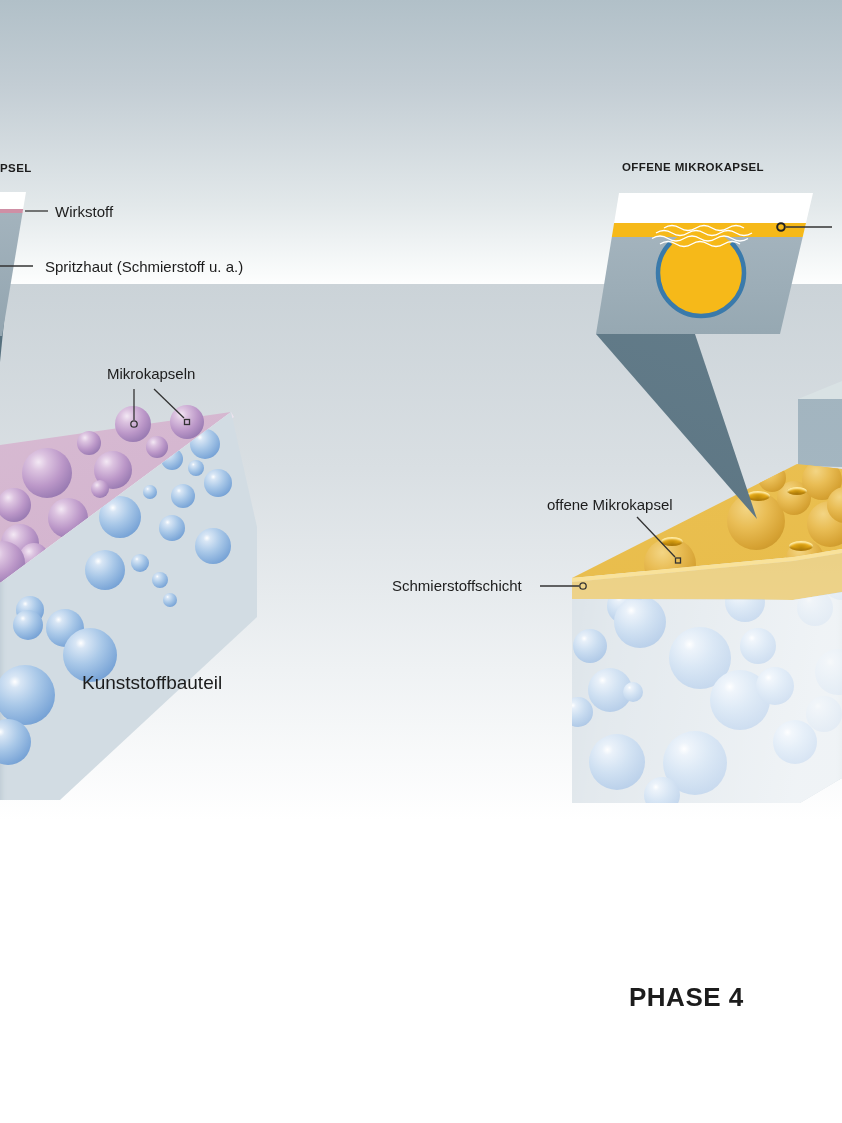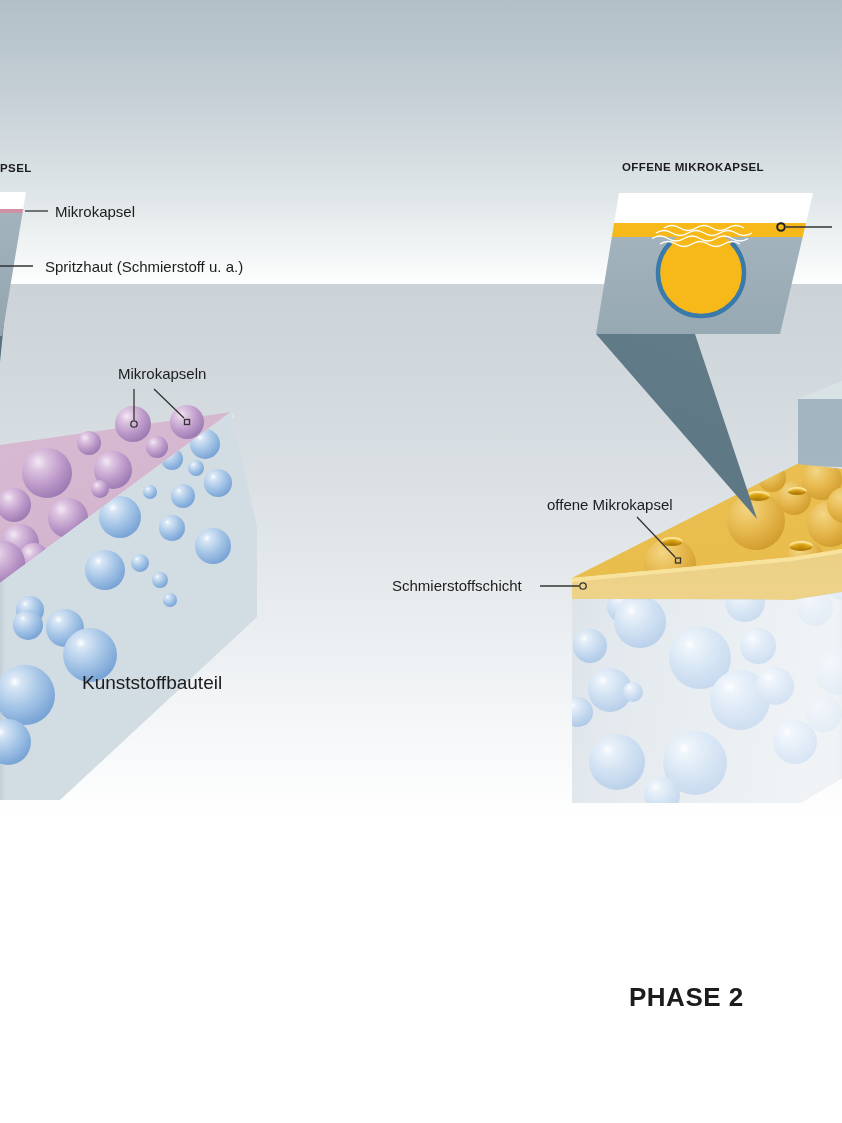--- a/index.html
+++ b/index.html
@@ -218,21 +218,21 @@
       <circle cx="134" cy="424" r="3.2"></circle>
       <rect x="184.5" y="419.5" width="5" height="5"></rect>
       <rect x="675.5" y="558" width="5" height="5"></rect>
       <circle cx="583" cy="586" r="3.2"></circle>
       <circle cx="781" cy="227" r="3.8" stroke-width="2" stroke="#222"></circle>
     </g>
   </svg>
 
   <div class="hdg" style="left:0;top:162px;">PSEL</div>
   <div class="hdg" style="left:622px;top:161px;">OFFENE MIKROKAPSEL</div>
-  <div class="lbl" style="left:55px;top:204px;">Mikrokapsel</div>
+  <div class="lbl" style="left:55px;top:204px;">Wirkstoff</div>
   <div class="lbl" style="left:45px;top:259px;">Spritzhaut (Schmierstoff u. a.)</div>
-  <div class="lbl" style="left:118px;top:366px;">Mikrokapseln</div>
+  <div class="lbl" style="left:107px;top:366px;">Mikrokapseln</div>
   <div class="lbl big" style="left:82px;top:673px;">Kunststoffbauteil</div>
   <div class="lbl" style="left:547px;top:497px;">offene Mikrokapsel</div>
   <div class="lbl" style="left:392px;top:578px;">Schmierstoffschicht</div>
-  <div class="phase" style="left:629px;top:982px;">PHASE 2</div>
+  <div class="phase" style="left:629px;top:982px;">PHASE 4</div>
 
 </div>
 
 </body></html>

